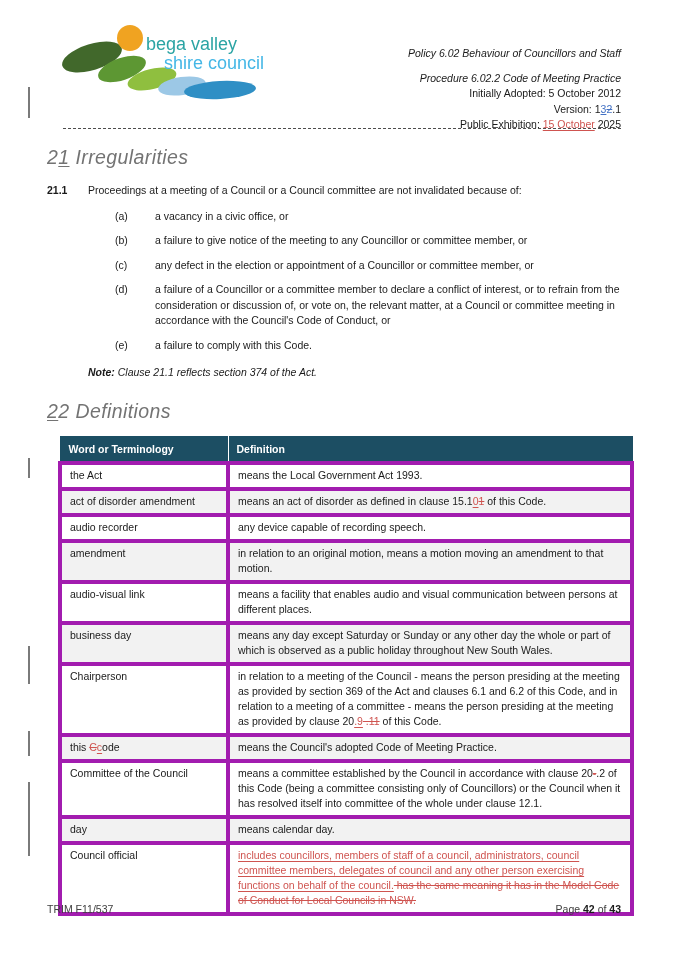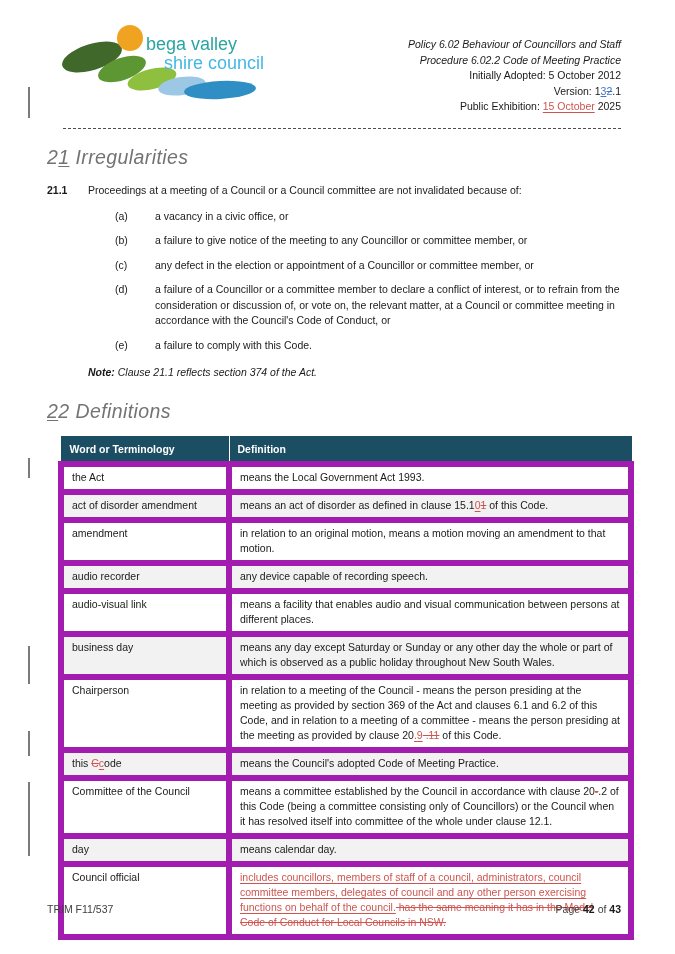--- a/index.html
+++ b/index.html
@@ -9,21 +9,21 @@
     font-family:"Liberation Sans", sans-serif; color:#1a1a1a; font-size:10.5px;
   }
   
   .change-bar { position:absolute; left:28px; width:2px; background:#7a7a7a; }
   
   .logo-wrap { position:absolute; left:60px; top:24px; width:222px; height:76px; }
   .header-meta {
     position:absolute; top:37px; right:54px; width:320px;
     text-align:right; font-size:10.5px; line-height:15.6px; color:#1a1a1a;
   }
-  .header-meta .it { font-style:italic; }
+  .header-meta .it { font-style:italic;margin-top:9px; }
   .separator {
     position:absolute; top:128px; left:63px; width:558px; height:0;
     border-top:1.5px dashed #4d4d4d;
   }
   
   .ins  { color:#cf5450; text-decoration:underline; text-underline-offset:2px; }
   .del  { color:#cf5450; text-decoration:line-through; }
   .insb { color:#4472c4; text-decoration:underline; text-underline-offset:1px; }
   .delb { color:#4472c4; text-decoration:line-through; }
   .insh { text-decoration:underline; text-underline-offset:2px; text-decoration-thickness:1px; }
@@ -49,21 +49,21 @@
     font-size:10.5px;
   }
   .def-table col.c1 { width:168px; }
   .def-table thead th {
     background:#1c4e63; color:#ffffff; font-weight:700; text-align:left;
     padding:6px 8px; border:1px solid #1c4e63; border-right-color:#ffffff;
     font-size:10.5px;
   }
   .def-table thead th:last-child { border-right-color:#1c4e63; }
   .def-table td {
-    border:6px solid #a21caf; padding:3px 8px 4px 8px; vertical-align:top;
+    border:4px solid #a21caf; padding:3px 8px 4px 8px; vertical-align:top;
     line-height:15px;
   }
   .def-table tbody tr:nth-child(even) td { background:#f2f2f2; }
   
   .footer-left  { position:absolute; left:47px; top:903px; color:#404040; }
   .footer-right { position:absolute; right:54px; top:903px; color:#404040; }
   .footer-right b { font-weight:700; color:#1a1a1a; }
 </style>
 </head>
 <body>
@@ -145,26 +145,26 @@
     <tbody>
       <tr>
         <td><span>the Act</span></td>
         <td><span>means the Local Government Act 1993.</span></td>
       </tr>
       <tr>
         <td><span>act of disorder amendment</span></td>
         <td><span>means an act of disorder as defined in clause 15.1</span><span class="ins">0</span><span class="del">1</span><span> of this Code.</span></td>
       </tr>
       <tr>
+        <td><span>audio recorder</span></td>
+        <td><span>any device capable of recording speech.</span></td>
+      </tr>
+      <tr>
         <td><span>amendment</span></td>
         <td><span>in relation to an original motion, means a motion moving an amendment to that motion.</span></td>
-      </tr>
-      <tr>
-        <td><span>audio recorder</span></td>
-        <td><span>any device capable of recording speech.</span></td>
       </tr>
       <tr>
         <td><span>audio-visual link</span></td>
         <td><span>means a facility that enables audio and visual communication between persons at different places.</span></td>
       </tr>
       <tr>
         <td><span>business day</span></td>
         <td><span>means any day except Saturday or Sunday or any other day the whole or part of which is observed as a public holiday throughout New South Wales.</span></td>
       </tr>
       <tr>

